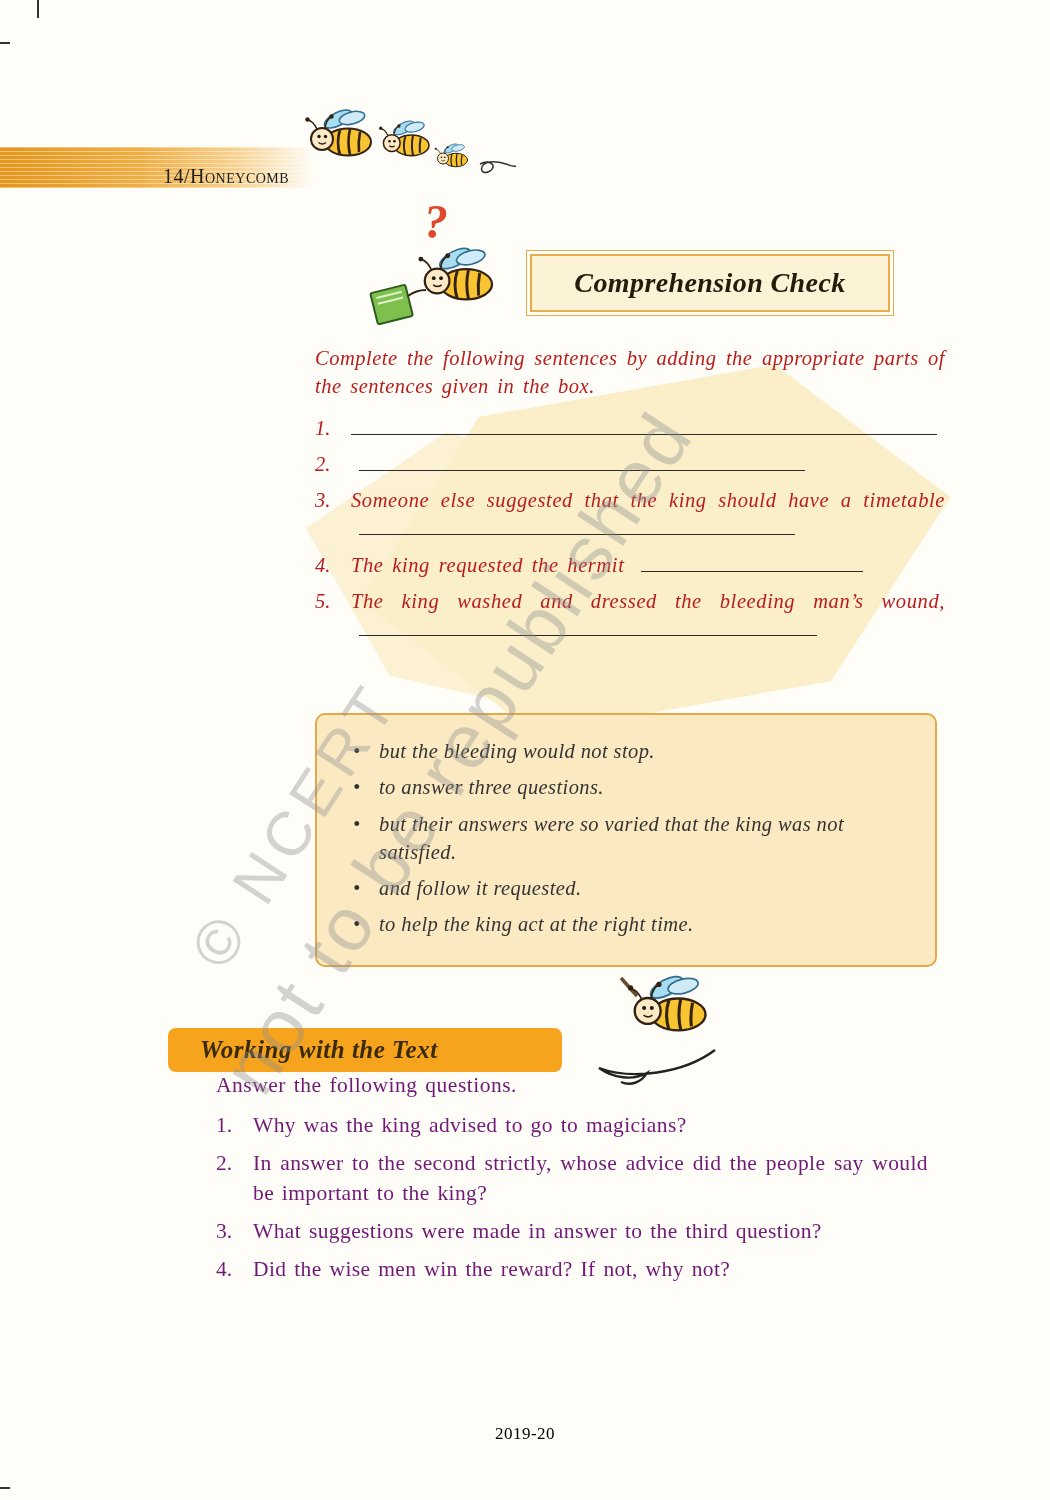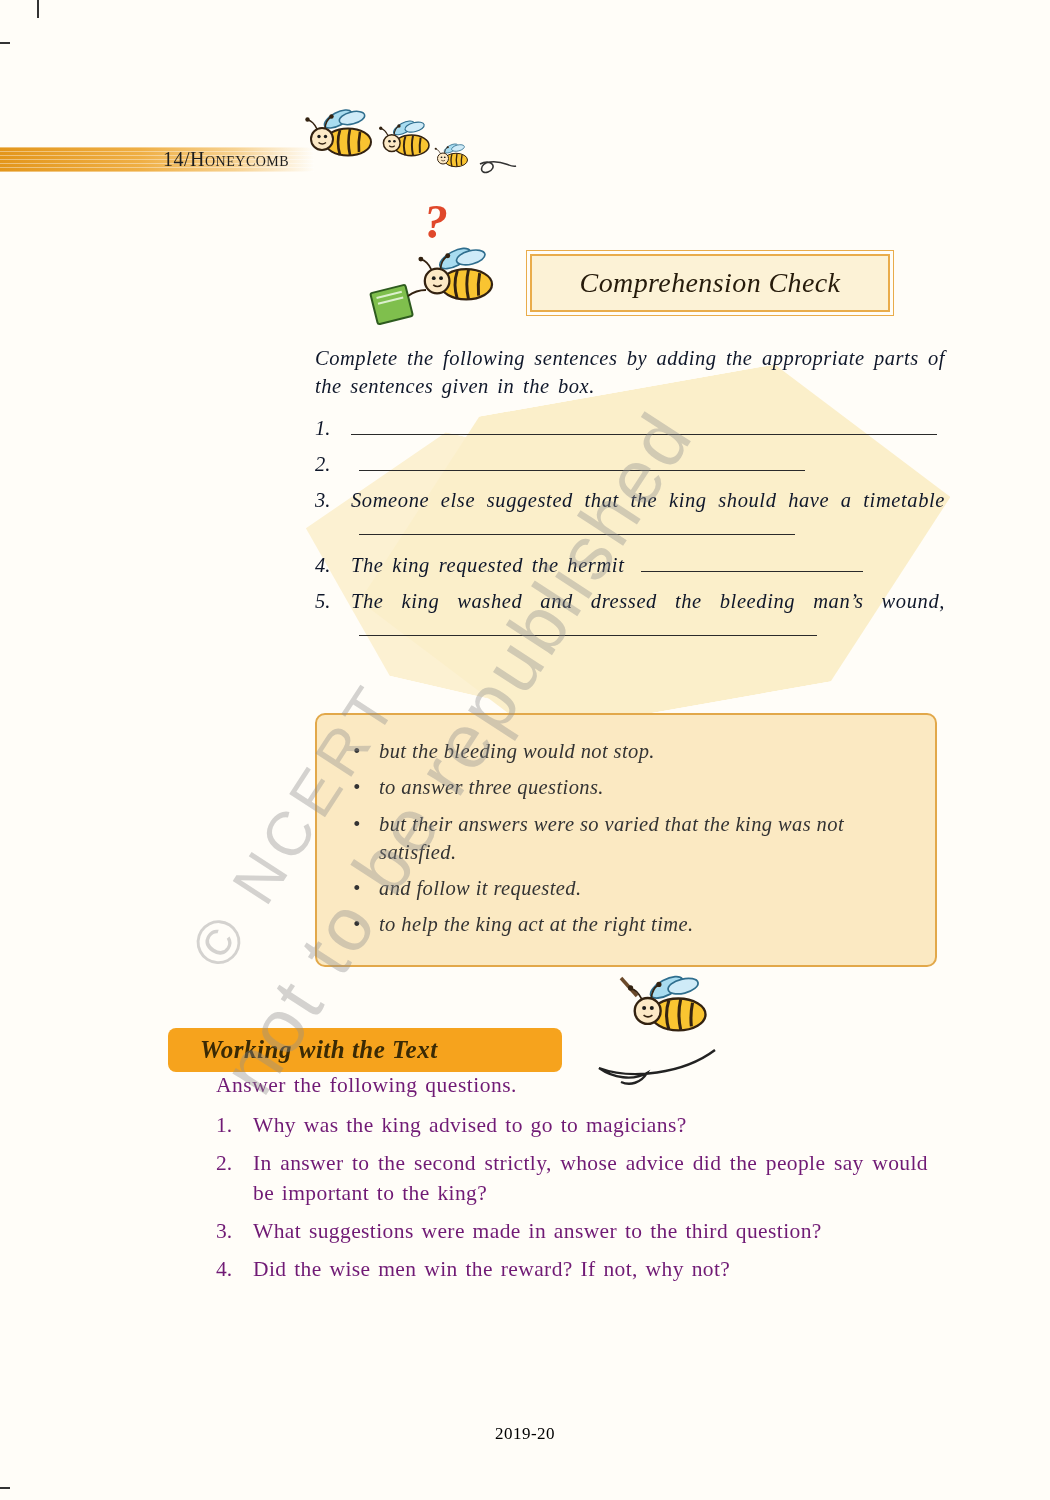--- a/index.html
+++ b/index.html
@@ -8,47 +8,47 @@
 
   .page { position:relative; width:1050px; height:1500px; background:#fffdf8; overflow:hidden; }
 
   
   .crop { position:absolute; background:#333; }
   .crop-v { left:37px; top:0; width:2px; height:18px; }
   .crop-h1 { left:0; top:42px; width:10px; height:2px; }
   .crop-h2 { left:0; top:1487px; width:10px; height:2px; }
 
   
-  .header-bar { position:absolute; left:0; top:147px; width:314px; height:25px;
+  .header-bar { position:absolute; left:0; top:147px; width:314px; height:41px;
     background:linear-gradient(to right,#E3961B 0%,#EFAF45 45%,#F7D291 75%,rgba(250,230,190,0) 100%);
-    display:flex; align-items:center; z-index:2; }
+    display:flex; align-items:flex-end; z-index:2; }
   .header-bar::after { content:""; position:absolute; inset:0;
     background:repeating-linear-gradient(0deg, rgba(255,255,255,.4) 0 1px, transparent 1px 4px); }
   .header-text { position:relative; z-index:1; padding-left:163px; font-size:20px; color:#1d1d1d;
     font-variant:small-caps; letter-spacing:.5px; }
 
   
   .hex { position:absolute; background:#FBEFCA; z-index:0;
     clip-path:polygon(25% 0,75% 0,100% 50%,75% 100%,25% 100%,0 50%); }
   .hex1 { left:355px; top:388px; width:600px; height:322px; transform:rotate(-10deg); }
   .hex2 { left:300px; top:455px; width:460px; height:250px; transform:rotate(13deg); background:#FCF1D2; }
 
   
   .cc-title-box { position:absolute; left:530px; top:254px; width:360px; height:58px;
     background:#FCF2D6; border:2px solid #E9AC4B; outline:1px solid #E9AC4B; outline-offset:3px;
     display:flex; align-items:center; justify-content:center; z-index:2; }
-  .cc-title { font-size:28px; font-weight:normal; font-style:italic; color:#261B0B; letter-spacing:.4px; }
+  .cc-title { font-size:28px; font-weight:bold; font-style:italic; color:#261B0B; letter-spacing:.4px; }
 
   
   .bees-top { position:absolute; left:288px; top:90px; z-index:2; }
   .bee-question { position:absolute; left:366px; top:196px; z-index:2; }
   .bee-wave { position:absolute; left:583px; top:958px; z-index:2; }
 
   
-  .cc-content { position:absolute; left:315px; top:344px; width:630px; z-index:1; color:#0f172a; }
+  .cc-content { position:absolute; left:315px; top:344px; width:630px; z-index:1; color:#b91c1c; }
   .cc-intro { font-style:italic; font-size:20.5px; line-height:1.38; text-align:justify;
     letter-spacing:.5px; word-spacing:3px; }
   .cc-items { list-style:none; margin-top:13px; }
   .cc-items li { display:grid; grid-template-columns:36px 1fr; margin-bottom:8px;
     font-style:italic; font-size:20.5px; line-height:1.38; }
   .cc-items .itext { text-align:justify; letter-spacing:.6px; word-spacing:3px; }
   .blank { display:inline-block; border-bottom:1.6px solid #2a2a2a; height:3px; margin-left:8px; }
   .blank-0 { width:586px; margin-left:0; }
   .blank-1 { width:446px; }
   .blank-2 { width:436px; }

